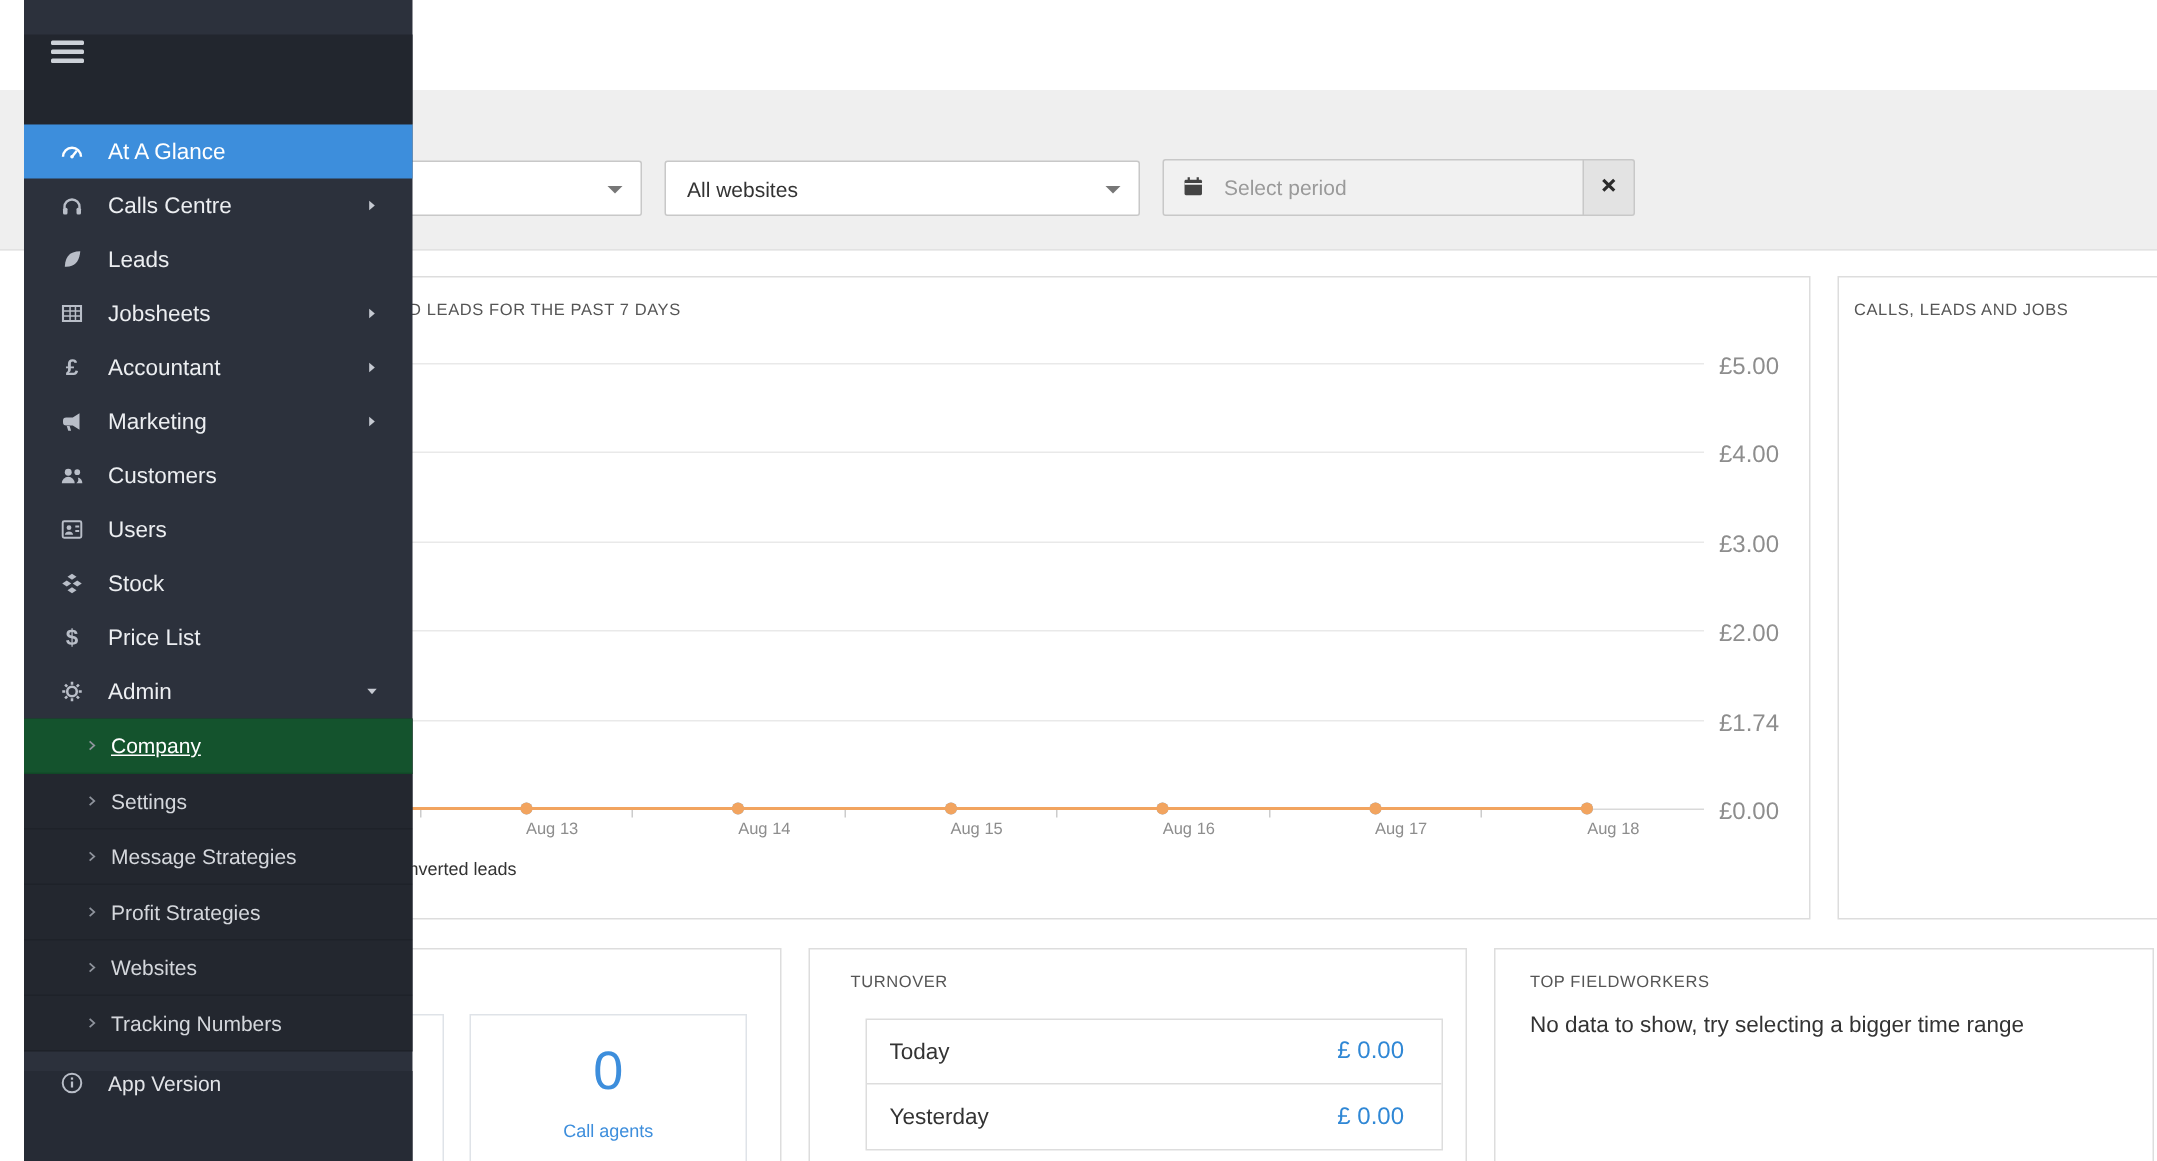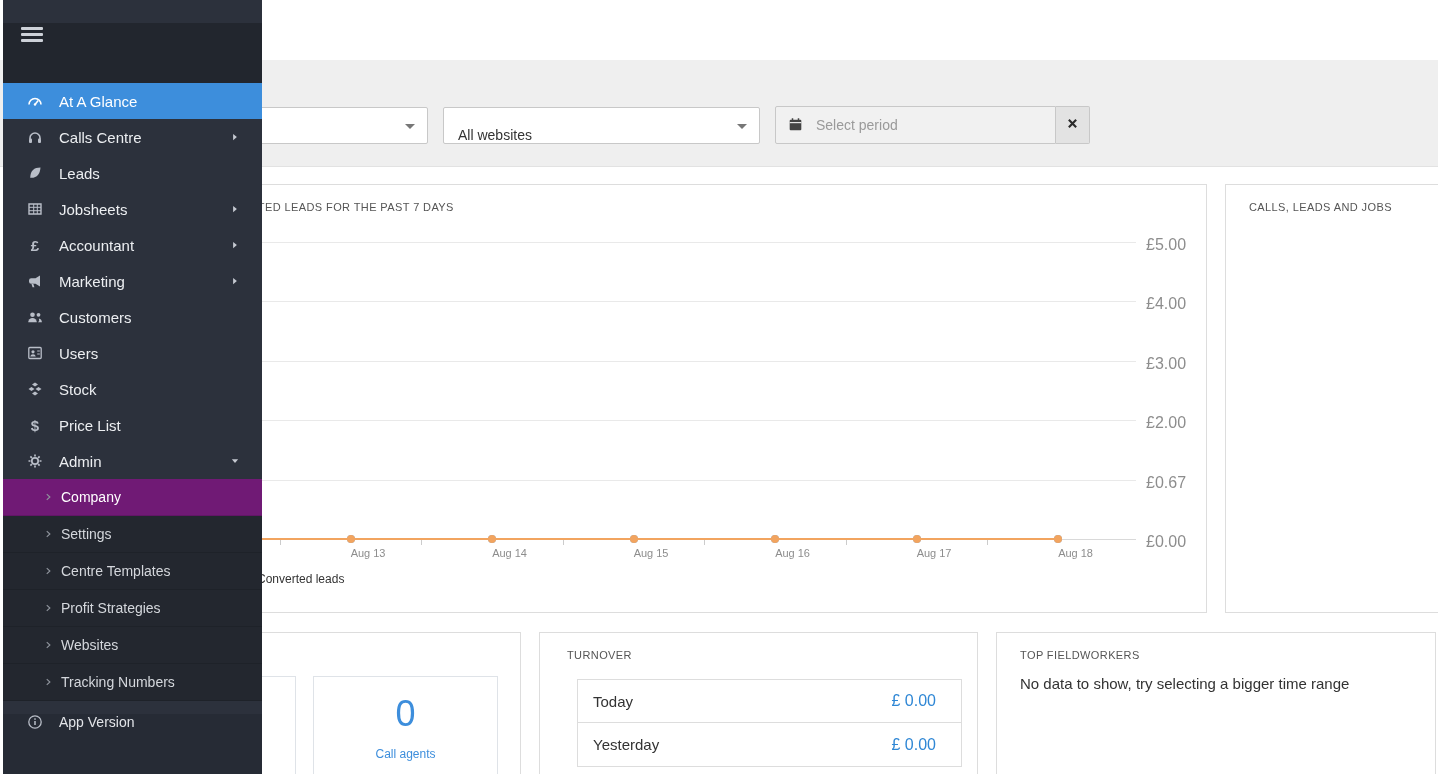--- a/index.html
+++ b/index.html
@@ -4,38 +4,38 @@
 <style>
   * { margin:0; padding:0; box-sizing:border-box; }
   html,body { background:#ffffff; font-family:"Liberation Sans", sans-serif; }
   .screen { position:relative; width:1438px; height:774px; overflow:hidden; background:#fff; }
 
   
   .main { position:absolute; inset:0; z-index:1; }
   .topbar { position:absolute; left:0; top:0; right:0; height:60px; background:#fff; }
   .filterbar { position:absolute; left:0; top:60px; right:0; height:107px; background:#efefef; border-bottom:1px solid #e2e2e2; }
 
-  .dd { position:absolute; top:47px; height:37px; background:#fff; border:1px solid #c8c8c8; border-radius:2px; display:flex; align-items:flex-end; padding:0 14px; font-size:14px; color:#333; cursor:pointer; }
+  .dd { position:absolute; top:47px; height:37px; background:#fff; border:1px solid #c8c8c8; border-radius:2px; display:flex; align-items:center; padding:0 14px; font-size:14px; color:#333; cursor:pointer; }
   .dd1 { left:111px; width:317px; }
   .dd2 { left:443px; width:317px; }
   .caret { position:absolute; right:12px; top:16px; width:0; height:0; border-left:5px solid transparent; border-right:5px solid transparent; border-top:5px solid #777; }
 
   .period-wrap { position:absolute; left:775px; top:46px; height:38px; display:flex; }
   .period-inner { position:relative; }
   .period-input { width:281px; height:38px; background:#f1f1f1; border:1px solid #c8c8c8; border-radius:2px 0 0 2px; padding:0 10px 0 40px; font-size:14px; color:#333; font-family:"Liberation Sans", sans-serif; }
   .period-input::placeholder { color:#9a9a9a; }
   .cal-icon { position:absolute; left:13px; top:11px; color:#444; }
   .period-clear { width:34px; height:38px; background:#e3e3e3; border:1px solid #c8c8c8; border-left:none; border-radius:0 2px 2px 0; display:flex; align-items:center; justify-content:center; color:#2b2b2b; cursor:pointer; }
 
   .card { position:absolute; background:#fff; border:1px solid #ddd; }
   .card-title { position:absolute; left:20px; top:16px; font-size:11px; color:#555; letter-spacing:.4px; white-space:nowrap; }
 
   .chart-card { left:120px; top:184px; width:1087px; height:429px; }
   .right-card { left:1225px; top:184px; width:300px; height:429px; }
-  .right-card .card-title { left:23px; }
+  .right-card .card-title { left:10px; }
 
   .plot { position:absolute; inset:0; }
   .gridline { position:absolute; height:1px; background:#e9e9e9; }
   .axisline { background:#d9d9d9; }
   .ytick { position:absolute; left:1025px; font-size:16px; color:#8d8d8d; white-space:nowrap; }
   .xtick { position:absolute; top:362px; width:70px; text-align:right; font-size:11px; color:#8d8d8d; }
   .tickmark { position:absolute; top:355px; width:1px; height:5px; background:#cccccc; }
   .sline { position:absolute; height:2px; }
   .sdot { position:absolute; width:8px; height:8px; border-radius:50%; }
   .legend-marker { position:absolute; top:389px; width:12px; height:12px; }
@@ -55,37 +55,37 @@
 
   .tv-table { position:absolute; left:37px; top:46px; width:385px; border:1px solid #ddd; }
   .tv-row { height:43px; display:flex; align-items:center; padding:0 25px 0 15px; border-bottom:1px solid #ddd; }
   .tv-row:last-child { border-bottom:none; }
   .tv-label { flex:1; font-size:15px; color:#333; }
   .tv-value { font-size:16px; color:#2f87d5; }
 
   .empty-text { position:absolute; left:23px; top:42px; font-size:15px; color:#333; }
 
   
-  .sidebar { position:absolute; left:3px; top:0; width:259px; height:774px; background:#2c313c; z-index:10; }
+  .sidebar { position:absolute; left:16px; top:0; width:259px; height:774px; background:#2c313c; z-index:10; }
   .sidebar-top { height:60px; background:#22262e; }
   .hamburger { width:22px; padding-top:1px; margin:23px 0 0 18px; cursor:pointer; }
   .hamburger span { display:block; height:3px; background:#cdd1d8; margin:3px 0; border-radius:1px; }
 
   .nav-item { height:36px; display:flex; align-items:center; padding:0 20px; color:#eceef1; font-size:15px; cursor:pointer; }
   .nav-item.active { background:#3d8edc; color:#fff; }
   .nav-icon { width:24px; display:flex; align-items:center; justify-content:center; margin-right:12px; color:#b9bec8; }
   .nav-item.active .nav-icon { color:#fff; }
   .nav-icon svg { display:block; }
   .glyph { font-size:15px; font-weight:bold; }
   .nav-label { flex:1; }
   .nav-chev { color:#c6cad2; margin-right:2px; display:flex; align-items:center; }
 
   .submenu { background:#23272f; }
   .sub-item { height:37px; display:flex; align-items:center; padding-left:40px; color:#d4d7dc; font-size:14px; gap:8px; cursor:pointer; border-bottom:1px solid rgba(0,0,0,0.12); }
-  .sub-item.active { background:#701a75; color:#fff; }
+  .sub-item.active { background:#14532d; color:#fff;text-decoration:underline; }
   .sub-chev { color:#8f949d; display:flex; align-items:center; }
 
   .sidebar-footer { position:absolute; left:0; top:714px; right:0; bottom:0; background:#262b35; }
   .footer-item { height:36px; display:flex; align-items:flex-start; padding:0 20px; color:#e2e4e8; font-size:14px; cursor:pointer; }
   .footer-item .nav-icon { margin-right:12px; }
 </style>
 </head>
 <body>
 
 <div class="screen">
@@ -127,21 +127,21 @@
       <div class="plot">
           <div class="gridline" style="top: 57px; left: 18px; width: 997px;"></div>
           <div class="ytick" style="top: 51px;">£5.00</div>
           <div class="gridline" style="top: 116px; left: 18px; width: 997px;"></div>
           <div class="ytick" style="top: 110px; text-align: right;">£4.00</div>
           <div class="gridline" style="top: 176px; left: 18px; width: 997px;"></div>
           <div class="ytick" style="top: 170px;">£3.00</div>
           <div class="gridline" style="top: 235px; left: 18px; width: 997px;"></div>
           <div class="ytick" style="top: 229px;">£2.00</div>
           <div class="gridline" style="top: 295px; left: 18px; width: 997px;"></div>
-          <div class="ytick" style="top: 289px;">£0.67</div>
+          <div class="ytick" style="top: 289px;">£1.74</div>
           <div class="gridline axisline" style="top: 354px; left: 18px; width: 997px;"></div>
           <div class="ytick" style="top: 348px;">£0.00</div>
           <div class="xtick" style="left: 53px;">Aug 12</div>
           <div class="tickmark" style="left: 158.75px;"></div>
           <div class="xtick" style="left: 194.5px;">Aug 13</div>
           <div class="tickmark" style="left: 300.25px;"></div>
           <div class="xtick" style="left: 336px;">Aug 14</div>
           <div class="tickmark" style="left: 441.75px;"></div>
           <div class="xtick" style="left: 477.5px;">Aug 15</div>
           <div class="tickmark" style="left: 583.25px;"></div>
@@ -356,21 +356,21 @@
             </svg>
           </span>
           <span class="sub-label">Settings</span>
         </div>
         <div class="sub-item">
           <span class="sub-chev">
             <svg viewBox="0 0 16 16" width="10" height="10">
               <path d="M6 3.5l5 4.5-5 4.5" fill="none" stroke="currentColor" stroke-width="1.8"></path>
             </svg>
           </span>
-          <span class="sub-label">Centre Templates</span>
+          <span class="sub-label">Message Strategies</span>
         </div>
         <div class="sub-item">
           <span class="sub-chev">
             <svg viewBox="0 0 16 16" width="10" height="10">
               <path d="M6 3.5l5 4.5-5 4.5" fill="none" stroke="currentColor" stroke-width="1.8"></path>
             </svg>
           </span>
           <span class="sub-label">Profit Strategies</span>
         </div>
         <div class="sub-item">

